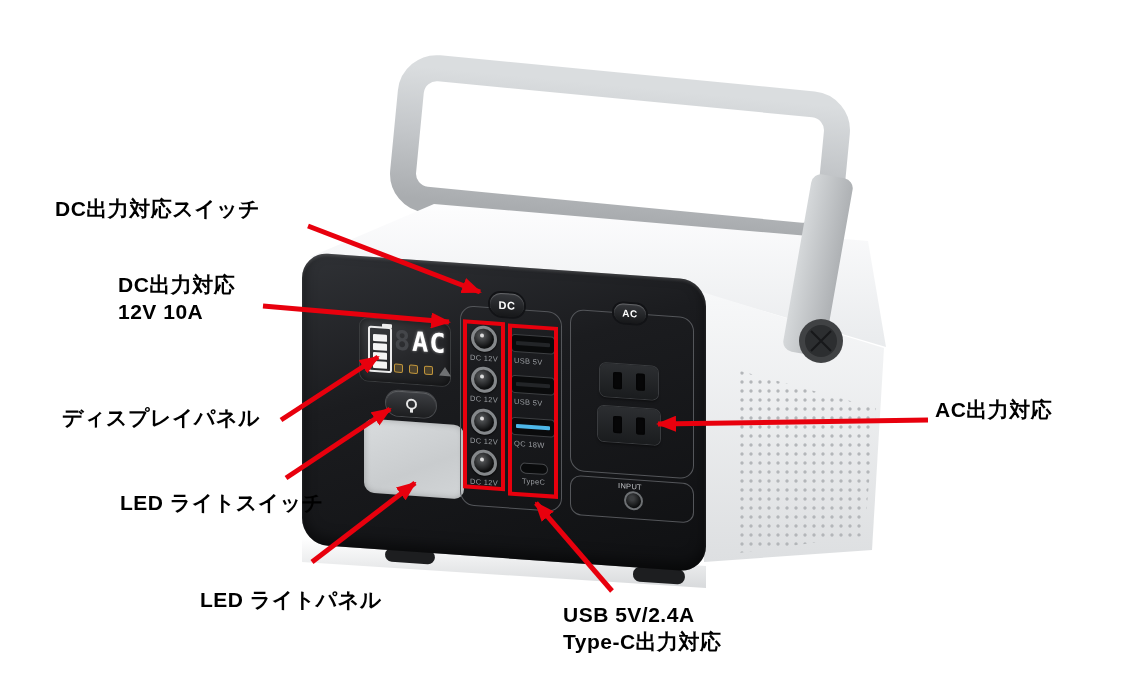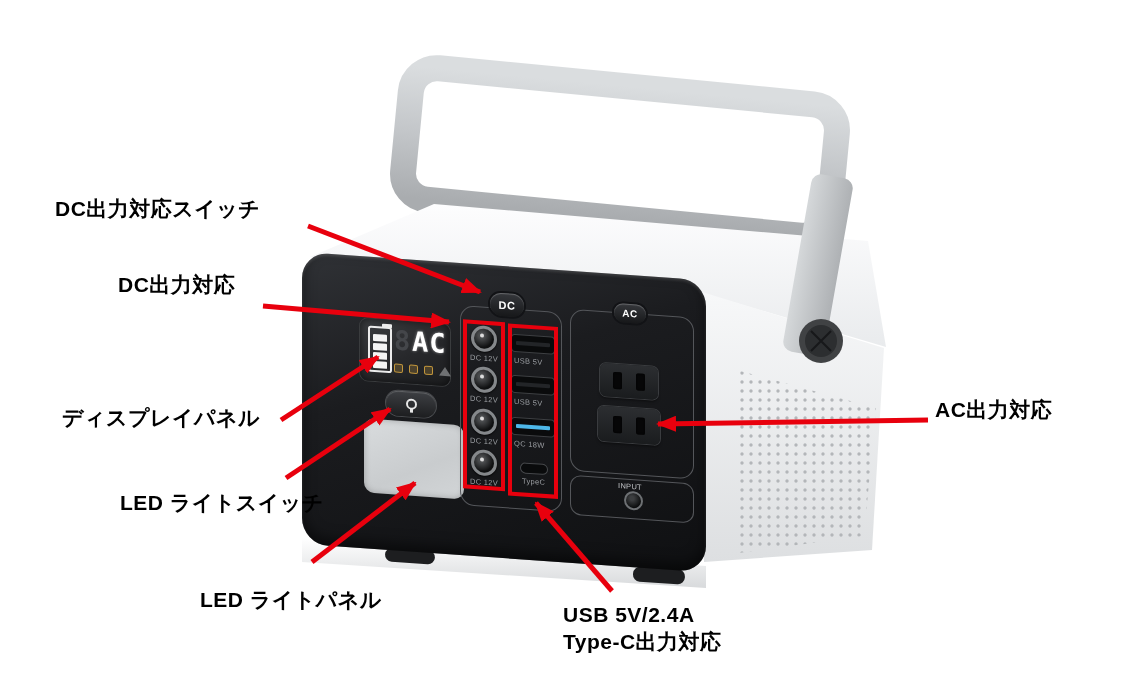--- a/index.html
+++ b/index.html
@@ -261,20 +261,21 @@
     <line x1="286" y1="478" x2="390" y2="409" marker-end="url(#ah)"></line>
     <line x1="312" y1="562" x2="415" y2="483" marker-end="url(#ah)"></line>
     <line x1="612" y1="591" x2="536" y2="503" marker-end="url(#ah)"></line>
     <line x1="928" y1="420" x2="658" y2="424" marker-end="url(#ah)"></line>
   </g>
 </svg>
 
 <div class="callout" style="left:55px;  top:196px;">DC出力対応スイッチ</div>
 <div class="callout" style="left:110px; top:272px;margin-left:8px;">
   <div>DC出力対応</div>
+  <div>12V 10A</div>
 </div>
 <div class="callout" style="left:62px;  top:405px;">ディスプレイパネル</div>
 <div class="callout" style="left:80px;  top:490px;margin-left:40px;">LED ライトスイッチ</div>
 <div class="callout" style="left:188px; top:587px;margin-left:12px;">LED ライトパネル</div>
 <div class="callout" style="left:563px; top:602px;">
   <div>USB 5V/2.4A</div>
   <div>Type-C出力対応</div>
 </div>
 <div class="callout" style="left:935px; top:397px;">AC出力対応</div>
 

